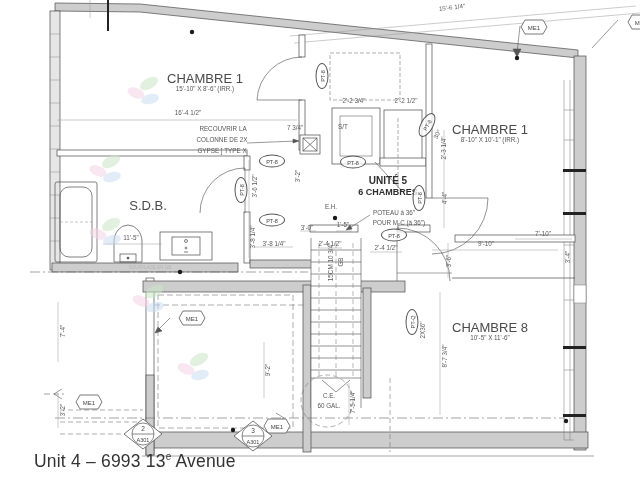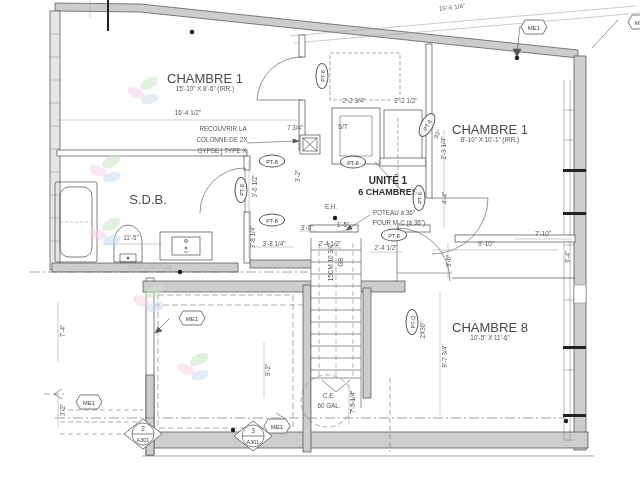--- a/index.html
+++ b/index.html
@@ -255,23 +255,23 @@
       <i class="p" style="background:#f4d2e6"></i>
       <i class="b" style="background:#c9ddf2"></i>
     </div>
 
   <div class="lbl room-name" style="left:205px;top:78px">CHAMBRE 1</div>
   <div class="lbl room-dims" style="left:205px;top:88px">15'-10" X 8'-6" (IRR.)</div>
   <div class="lbl room-name" style="left:490px;top:129px">CHAMBRE 1</div>
   <div class="lbl room-dims" style="left:490px;top:139px">8'-10" X 10'-1" (IRR.)</div>
   <div class="lbl room-name" style="left:490px;top:327px">CHAMBRE 8</div>
   <div class="lbl room-dims" style="left:490px;top:337px">10'-5" X 11'-6"</div>
-  <div class="lbl room-name" style="left:148px;top:199px">S.D.B.</div>
-
-  <div class="lbl unit-title" style="left:388px;top:180px">UNITÉ 1</div>
+  <div class="lbl room-name" style="left:148px;top:205px">S.D.B.</div>
+
+  <div class="lbl unit-title" style="left:388px;top:180px">UNITÉ 5</div>
   <div class="lbl unit-sub" style="left:388px;top:192px">6 CHAMBRES</div>
 
   <div class="lbl note" style="left:331px;top:206px">E.H.</div>
   <div class="lbl note" style="left:343px;top:126px">S/T</div>
   <div class="lbl faint" style="left:150px;top:267px">SOUFFLAGE EN GB</div>
 
   <div class="lbl note" style="left:223px;top:128px">RECOUVRIR LA</div>
   <div class="lbl note" style="left:222px;top:139px">COLONNE DE 2X</div>
   <div class="lbl note" style="left:222px;top:150px">GYPSE ] TYPE X</div>
   <div class="lbl note" style="left:394px;top:212px">POTEAU à 36"</div>
@@ -381,14 +381,17 @@
   <div class="hex" style="left:233px;top:420px">
     <svg width="40" height="32">
         <polygon points="20,1 39,16 20,31 1,16" fill="#fff" stroke="#555" stroke-width="0.8"></polygon>
     <circle cx="20" cy="16" r="11" fill="none" stroke="#555" stroke-width="0.7"></circle>
     <line x1="9" y1="16" x2="31" y2="16" stroke="#555" stroke-width="0.7"></line>
     <text x="20" y="13" text-anchor="middle" font-size="6.5" fill="#444">3</text>
     <text x="20" y="24" text-anchor="middle" font-size="5.5" fill="#444">A301</text>
       </svg>
     </div>
 
+  <div class="caption">
+    <span>Unit 4 – 6993 13</span><span class="sup">e</span><span> Avenue</span>
+  </div>
 
 </div>
 
 </body></html>

